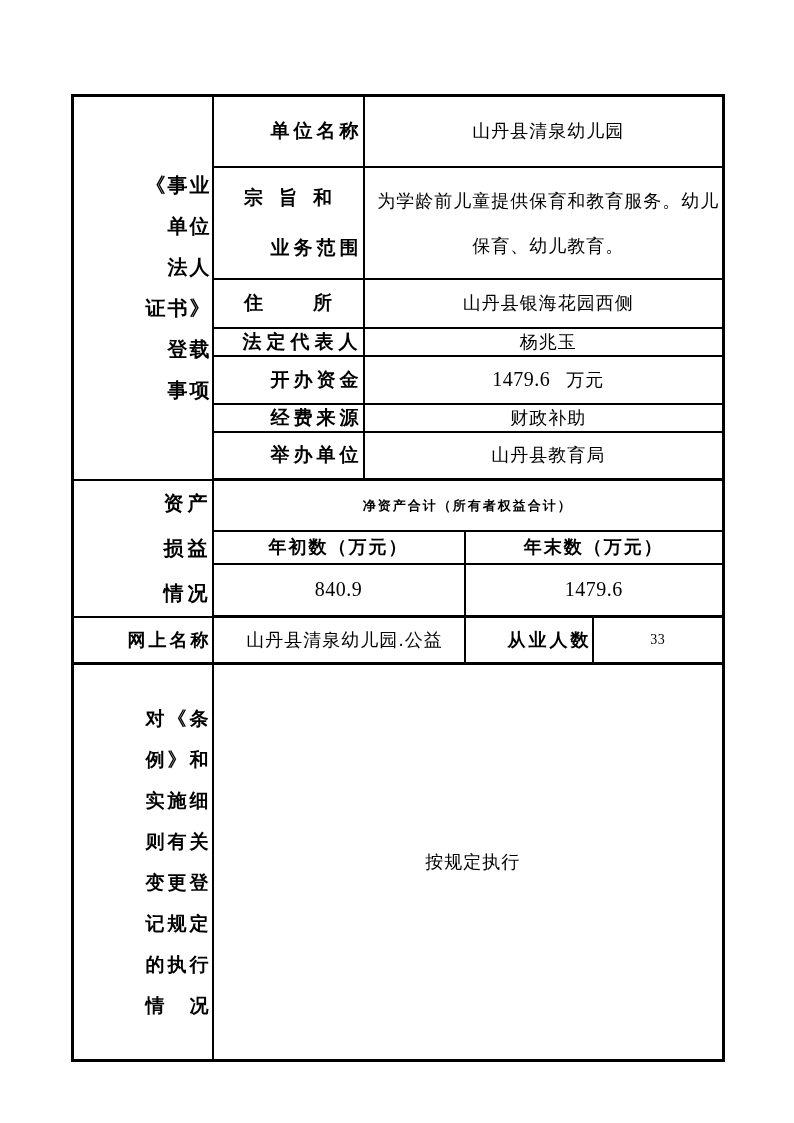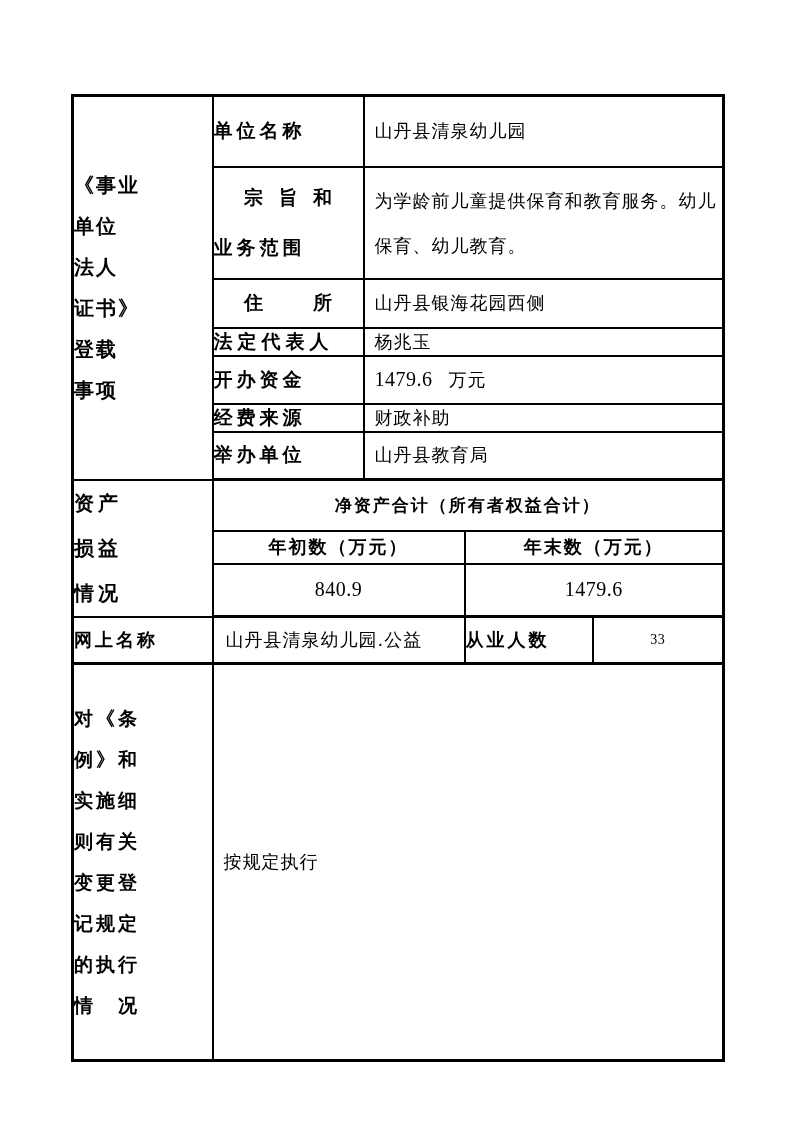--- a/index.html
+++ b/index.html
@@ -11,47 +11,47 @@
     position:absolute;left:71px;top:94px;
     border-collapse:collapse;table-layout:fixed;
     border:3px solid #000;
   }
   td{
     border:2px solid #000;padding:0;vertical-align:middle;
     overflow:hidden;
   }
   tr.thickb td{border-bottom-width:3px;}
   
-  .vhdr{text-align:left;font-weight:bold;font-size:20px;}
+  .vhdr{text-align:right;font-weight:bold;font-size:20px;}
   .vhdr .ln{line-height:41px;letter-spacing:2px;}
   .vhdr.assets .ln{line-height:45px;letter-spacing:4px;}
   .vhdr.comp{font-size:19px;}
   .vhdr.comp .ln{line-height:41px;letter-spacing:3px;}
   
   .lbl{
-    text-align:left;font-weight:bold;font-size:19px;letter-spacing:4px;
+    text-align:right;font-weight:bold;font-size:19px;letter-spacing:4px;
   }
   .lbl .just{
     display:flex;justify-content:space-between;margin:0 auto;letter-spacing:0;
   }
   .w88{width:88px;}
   .lbl .ln2{letter-spacing:4px;}
   .lbl .stack .row1{margin-bottom:24px;}
   
   .val{
-    font-size:18px;letter-spacing:1px;padding-left:10px;text-align:left;
+    font-size:18px;letter-spacing:1px;padding-left:10px;text-align:center;
   }
   .val .vline{line-height:45px;}
   .num{
     font-family:"Liberation Serif","DejaVu Serif",serif;
     font-size:20px;letter-spacing:0.5px;
   }
   .center{text-align:center;padding-left:0;margin-left:30px;}
   .bcenter{
-    text-align:center;font-weight:bold;font-size:17px;letter-spacing:2px;
+    text-align:center;font-weight:bold;font-size:13px;letter-spacing:2px;
   }
   .bcenter.small{font-size:18px;}
   .unit{font-size:18px;margin-left:16px;letter-spacing:1px;}
 </style>
 </head>
 <body>
 
 <table class="doc">
   <colgroup>
     <col style="width:140px">

